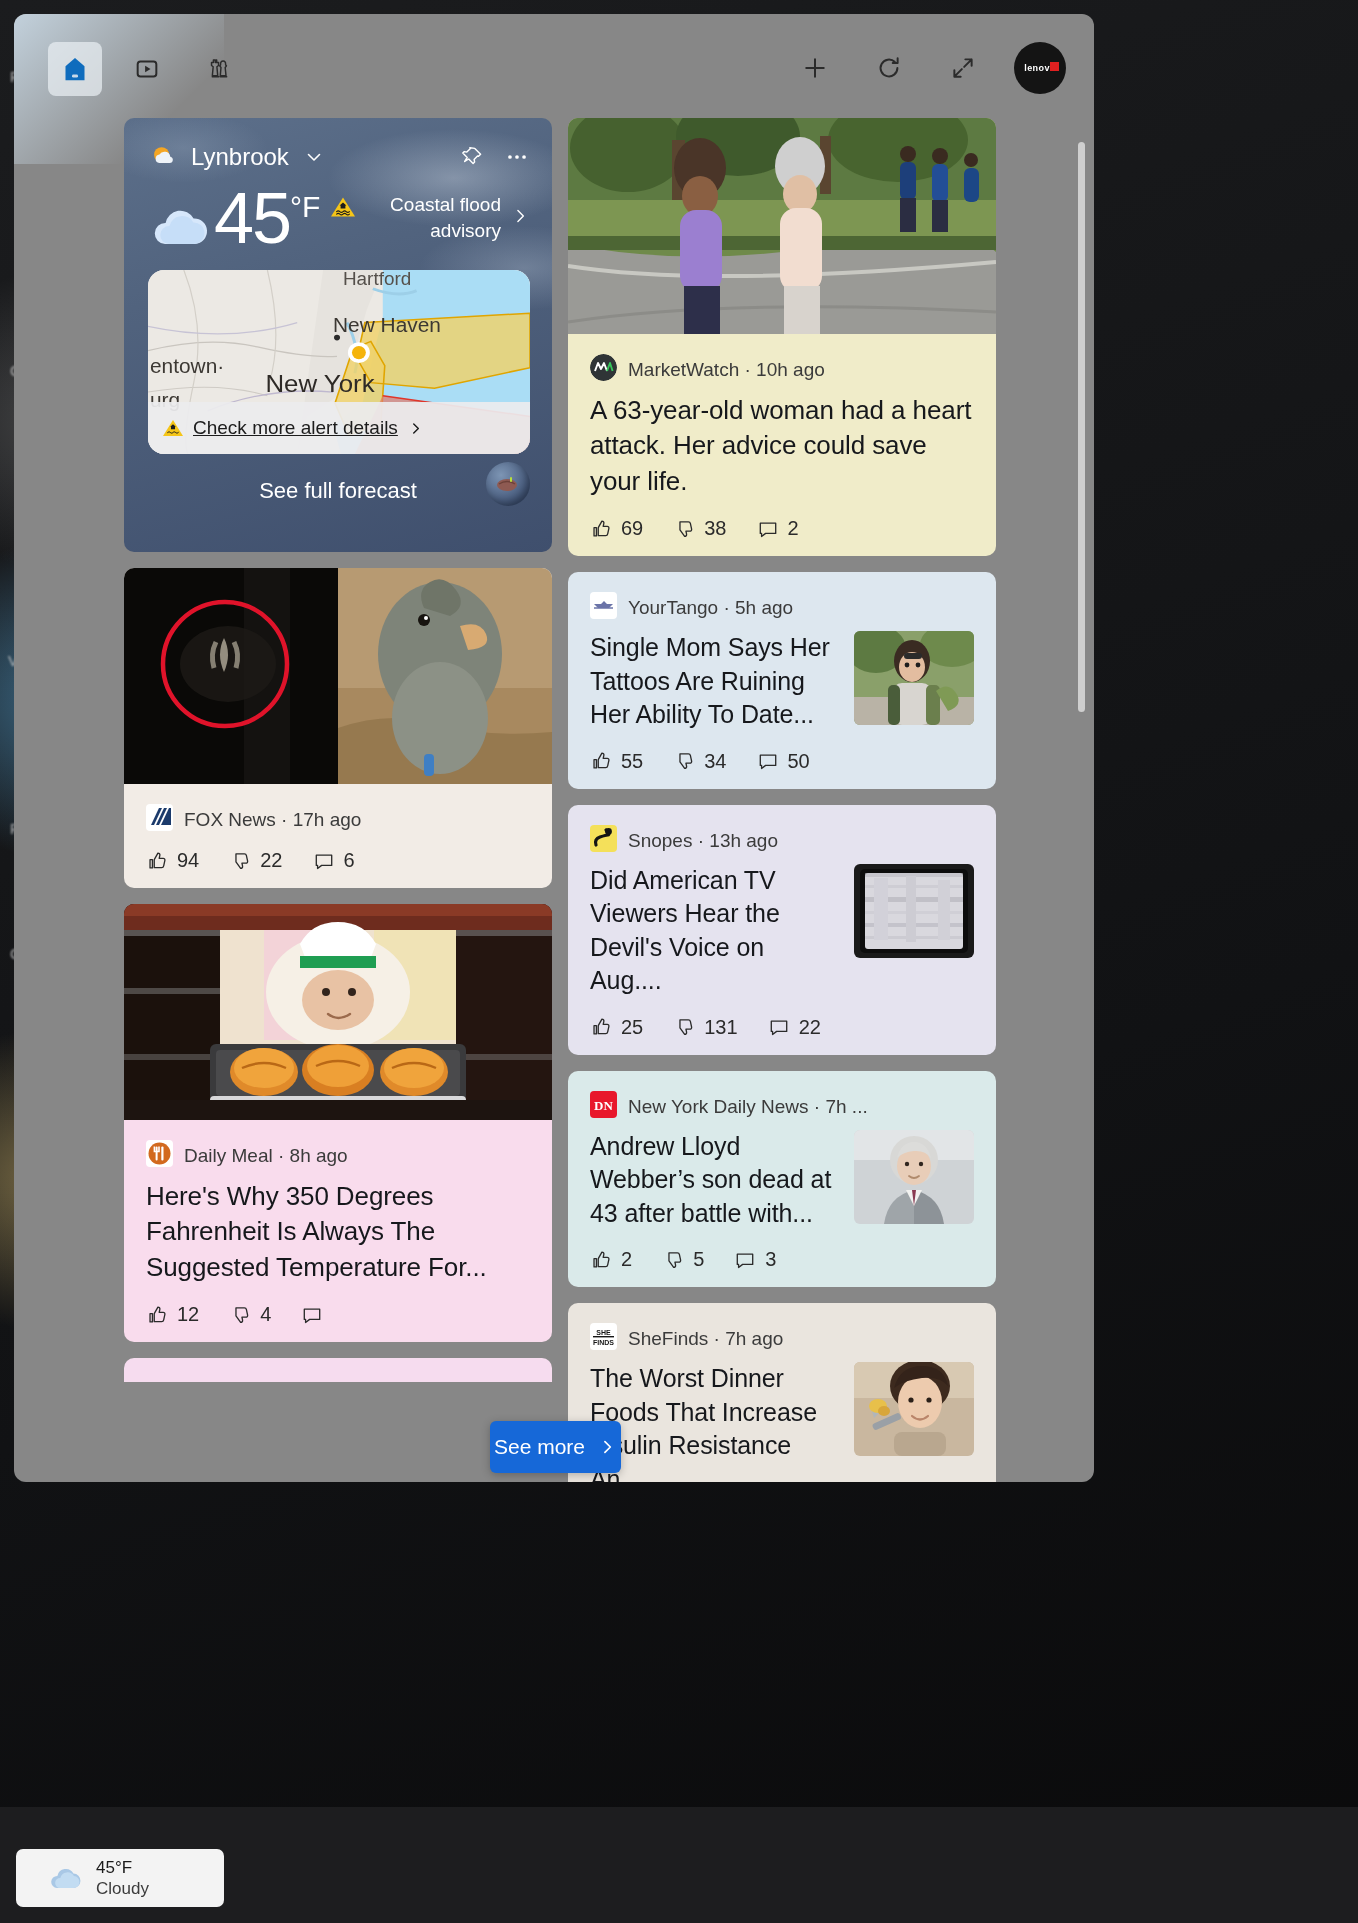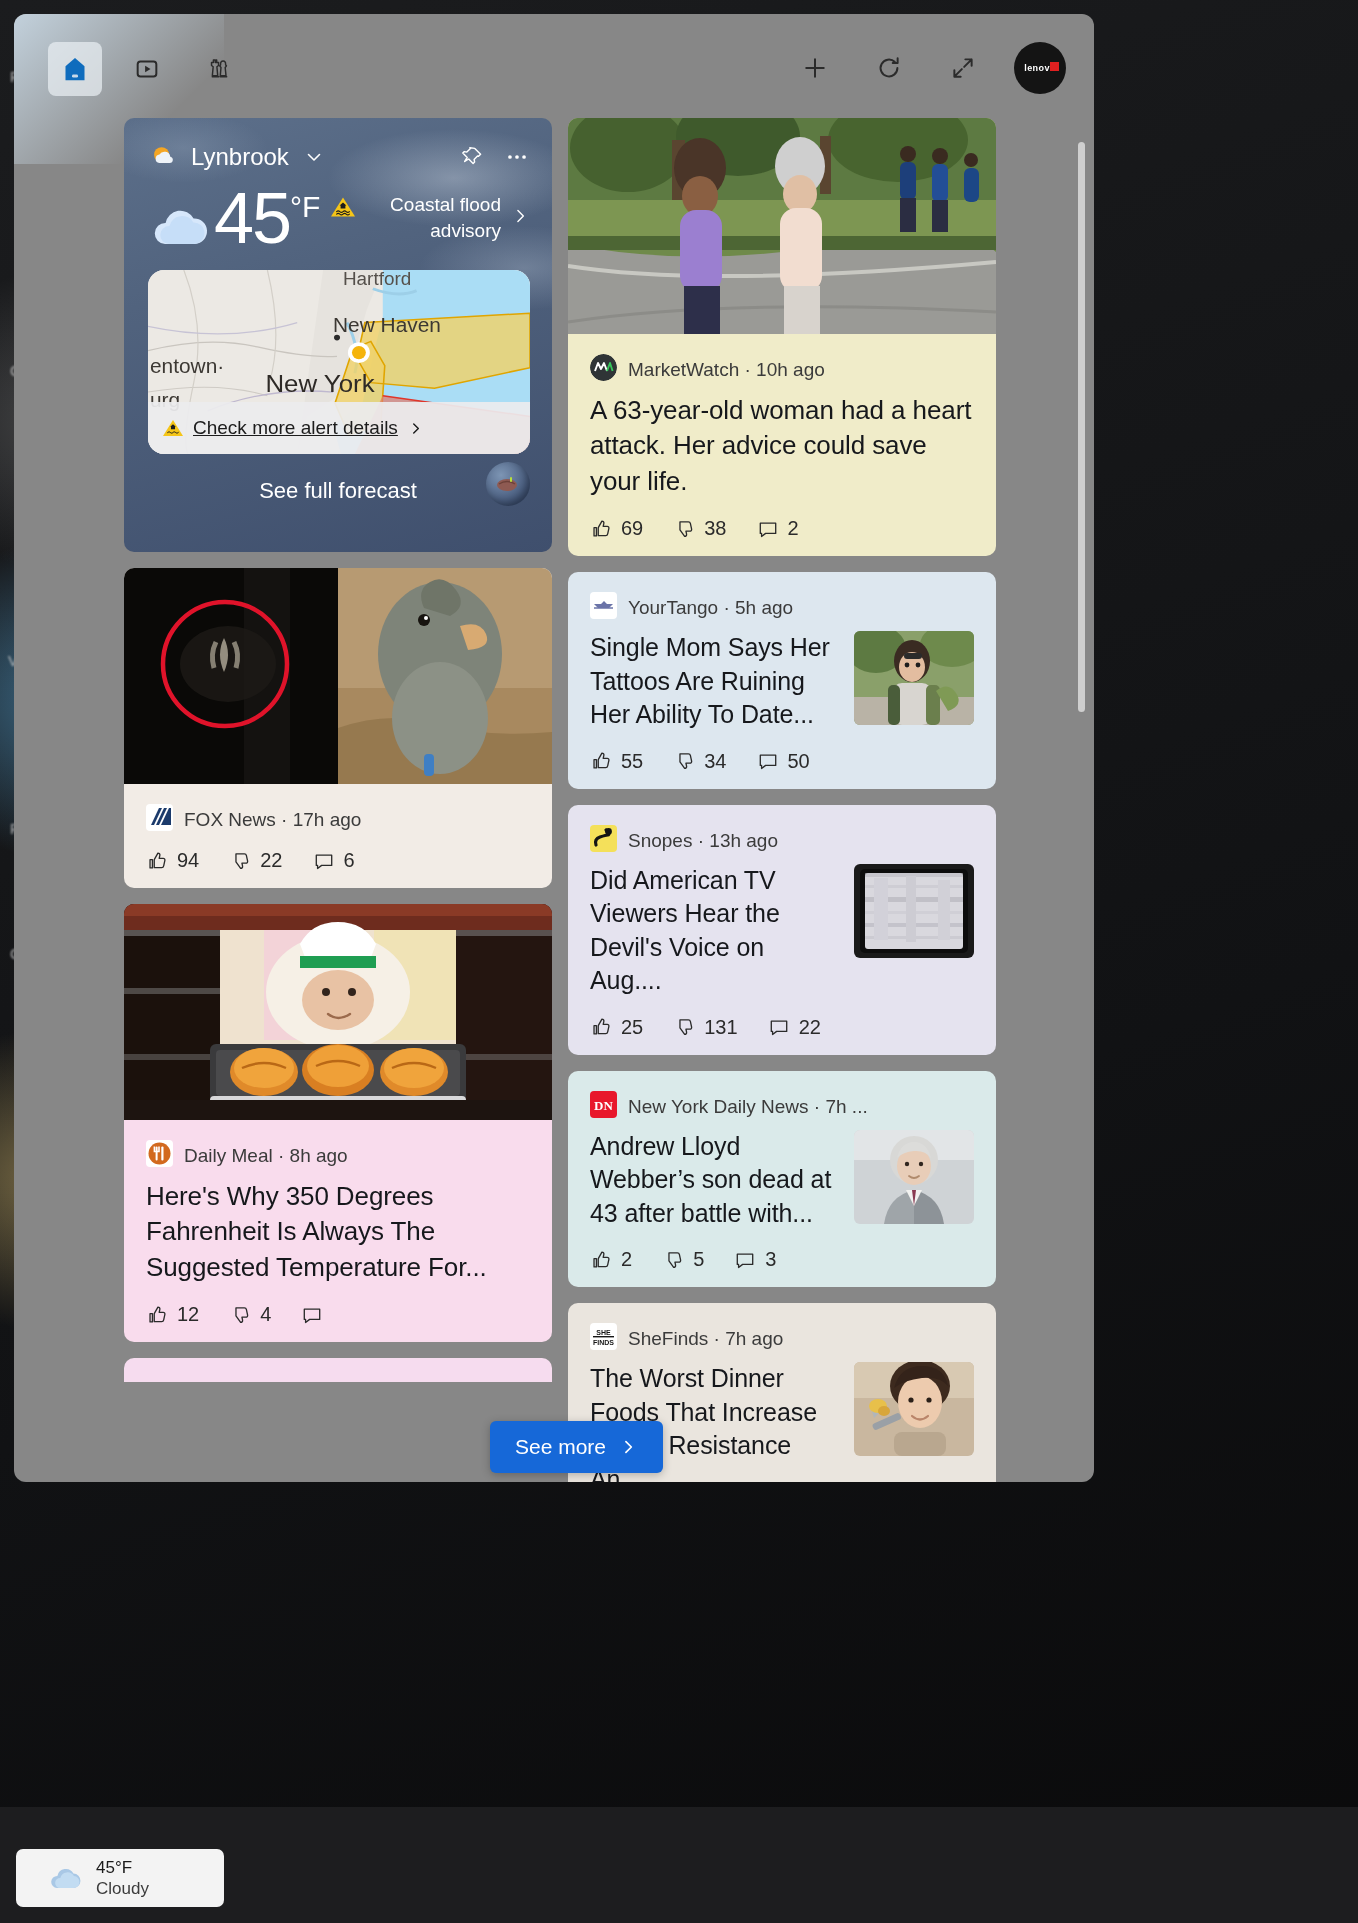--- a/index.html
+++ b/index.html
@@ -135,21 +135,21 @@
     position: absolute; right: 22px; top: 8px; width: 44px; height: 44px; border-radius: 50%;
     background: radial-gradient(circle at 34% 30%, #7d95b4, #3e5173 75%);
     box-shadow: inset -3px -4px 7px rgba(0,0,0,.28);
     display: flex; align-items: center; justify-content: center;
   }
 
   
   .see-more {
     position: absolute; left: 476px; top: 1407px;
     background: #1668d8; color: #fff; border-radius: 6px;
-    height: 52px; padding: 0 25px; display: flex; align-items: center; gap: 12px;
+    height: 52px; padding: 0 4px; display: flex; align-items: center; gap: 12px;
     font-size: 21px; box-shadow: 0 2px 8px rgba(0,0,0,.25); z-index: 30;
   }
 
   
   .peek { height: 24px; border-radius: 10px 10px 0 0; }
 
   
   .wx-task {
     position: absolute; left: 16px; bottom: 16px;
     width: 208px; height: 58px; border-radius: 7px;

